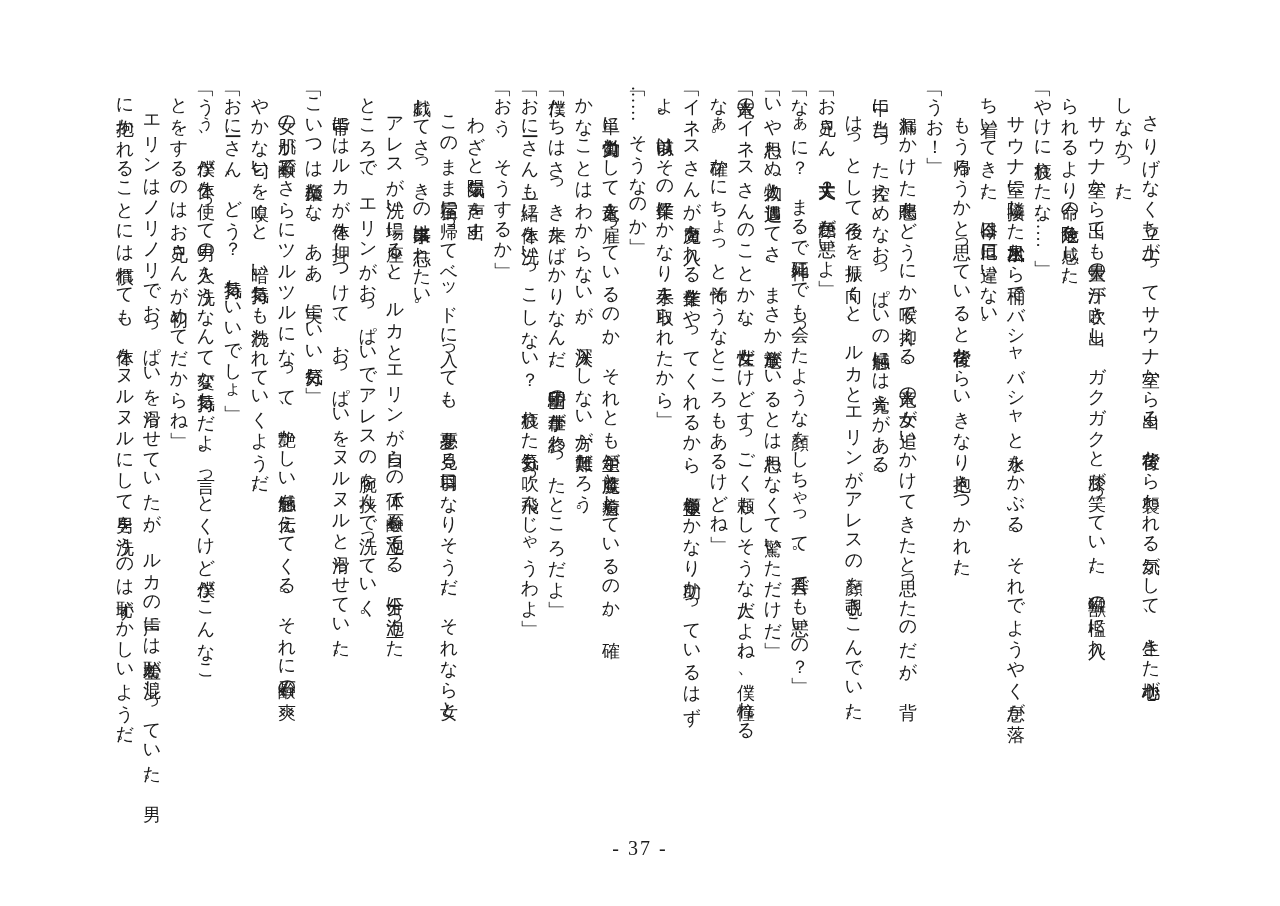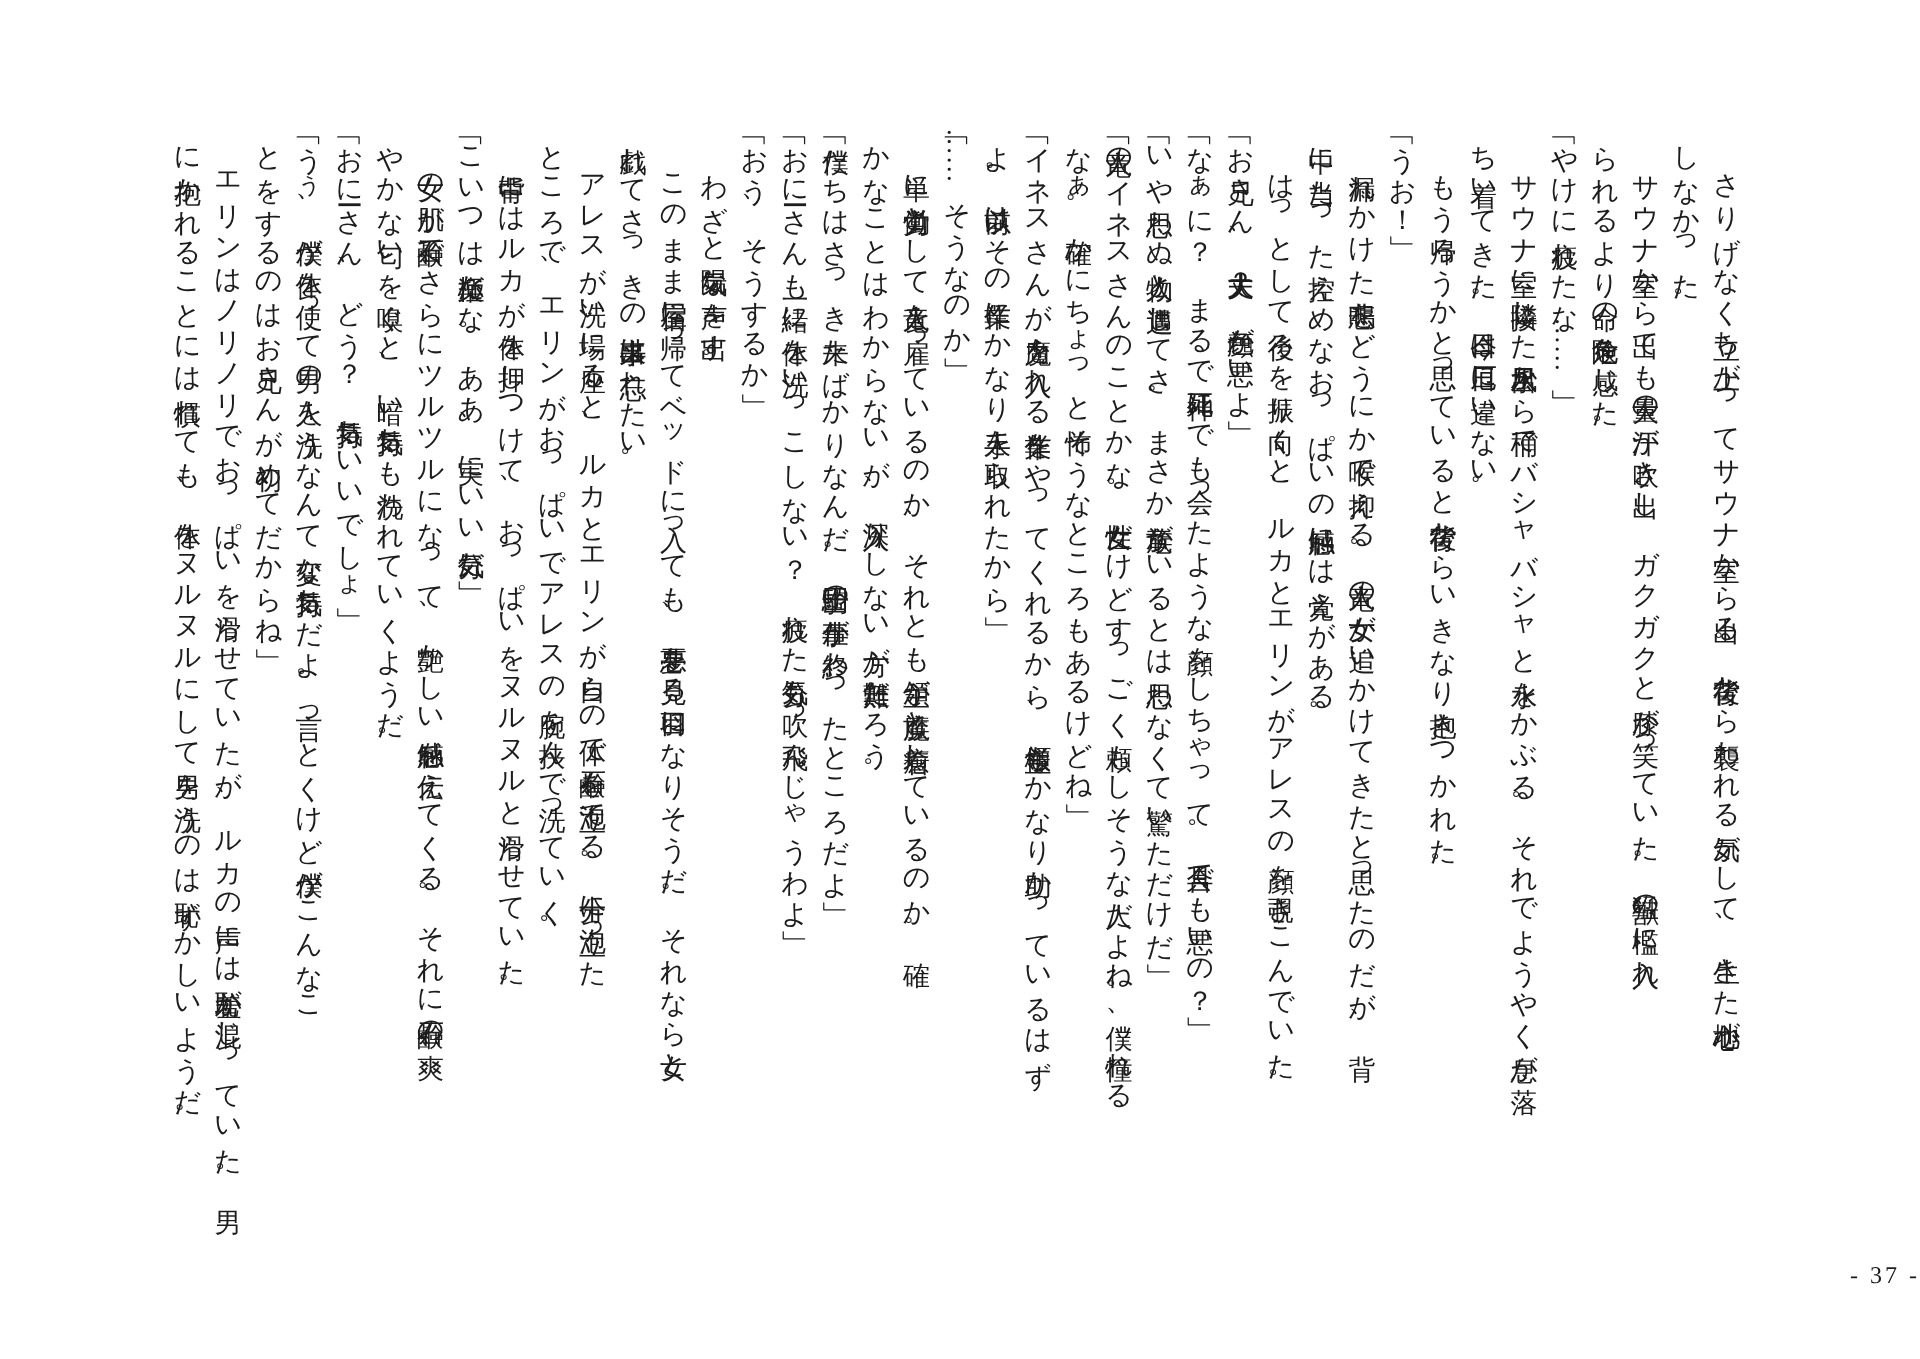--- a/index.html
+++ b/index.html
@@ -30,22 +30,22 @@
   }
   .text-line {
     margin: 0;
     padding: 0;
   }
   .page-number {
     position: absolute;
     bottom: 46px;
     left: 0;
     right: 0;
-    text-align: right;
-    font-size: 16px;
+    text-align: center;
+    font-size: 20px;
     letter-spacing: 2px;
     color: #1c1c1c;
   }
 </style>
 </head>
 <body>
 
 <div class="page">
   <div class="text-block" id="text-block">
       <p class="text-line">　さりげなく立ち上がってサウナ室から出る。背後から襲われる気がして、生きた心地が</p>

